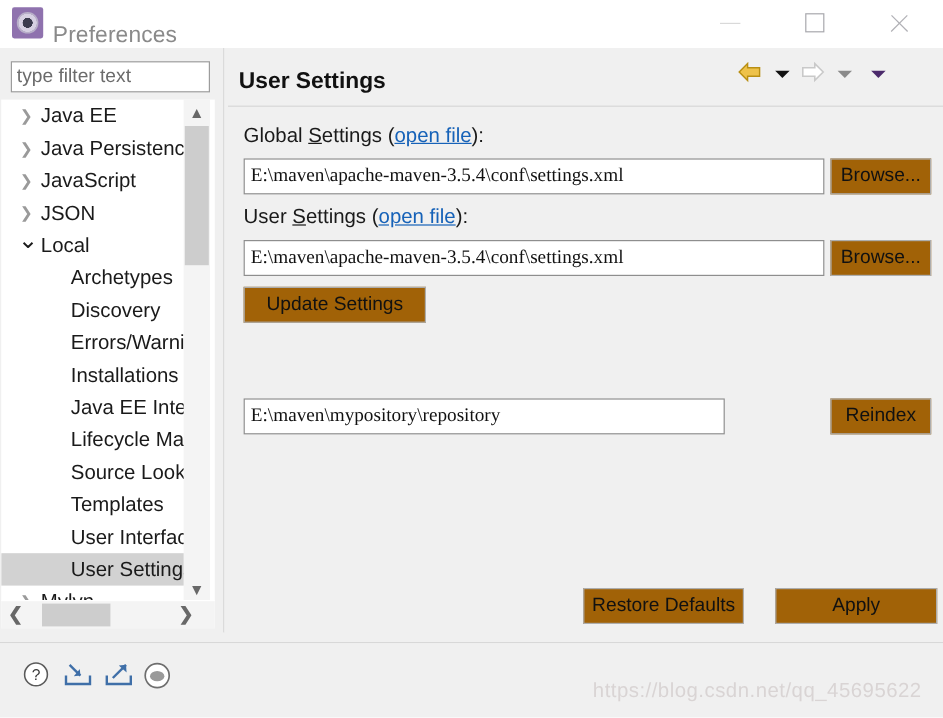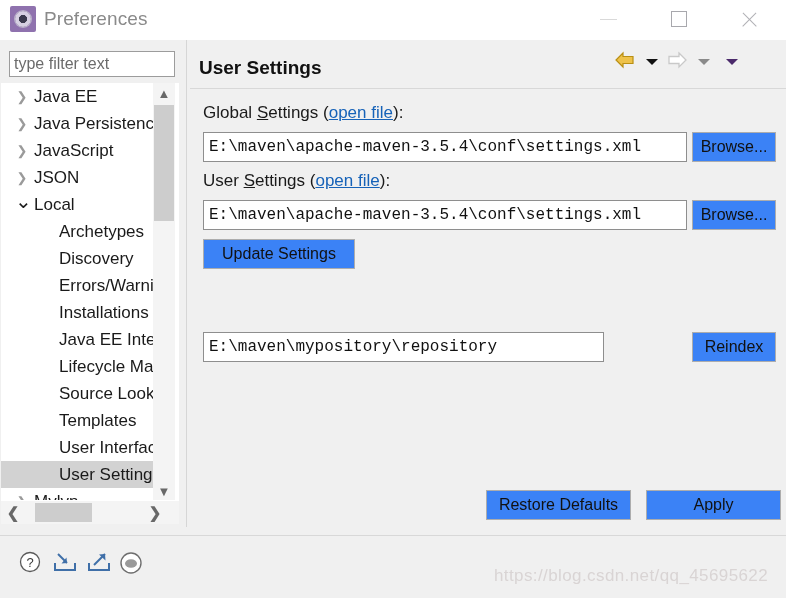--- a/index.html
+++ b/index.html
@@ -46,21 +46,21 @@
     content: "";
     position: absolute;
     left: -2px; top: -2px;
     width: 22px; height: 22px;
     border-radius: 50%;
     box-shadow:
       0 0 0 1.5px rgba(214,208,226,0.0);
   }
   .title-text {
     position: absolute;
-    left: 44px; top: 6px;
+    left: 44px; top: 17px;
     font-size: 19px;
     color: #8a8a8a;
     line-height: 26px;
     letter-spacing: 0.1px;
   }
   .win-btn {
     position: absolute;
     top: 0;
     width: 46px; height: 38px;
     cursor: default;
@@ -290,29 +290,29 @@
   .field-label .mn { text-decoration: underline; }
   .field-label a {
     color: #1662b8;
     text-decoration: underline;
   }
   .txt-input {
     position: absolute;
     background: #ffffff;
     border: 1px solid #8e8e8e;
     box-sizing: border-box;
-    font-family: Liberation Mono, monospace;
+    font-family: Liberation Serif, serif;
     font-size: 16px;
     color: #111111;
     padding: 0 5px;
     outline: 0;
   }
   .btn {
     position: absolute;
-    background: #3b82f6;
+    background: #a16207;
     border: 1px solid #adadad;
     box-sizing: border-box;
     font-family: "Liberation Sans", sans-serif;
     font-size: 16px;
     color: #111111;
     text-align: center;
     cursor: default;
     white-space: nowrap;
   }
 
@@ -482,21 +482,21 @@
     <span>User </span><span class="mn">S</span><span>ettings (</span><a href="#">open file</a><span>):</span>
   </div>
   <input class="txt-input" style="left: 203px; top: 200px; width: 484px; height: 30px;" value="E:\maven\apache-maven-3.5.4\conf\settings.xml">
   <div class="btn" style="left:692px;top:200px;width:84px;height:30px;line-height:28px;">Browse...</div>
 
   <div class="btn" style="left:203px;top:239px;width:152px;height:30px;line-height:28px;">Update Settings</div>
 
   <input class="txt-input" style="left: 203px; top: 332px; width: 401px; height: 30px;" value="E:\maven\mypository\repository">
   <div class="btn" style="left:692px;top:332px;width:84px;height:30px;line-height:28px;">Reindex</div>
 
-  <div class="btn" style="left:486px;top:490px;width:145px;height:30px;line-height:28px;">Restore Defaults</div>
+  <div class="btn" style="left:486px;top:490px;width:134px;height:30px;line-height:28px;">Restore Defaults</div>
   <div class="btn" style="left:646px;top:490px;width:135px;height:30px;line-height:28px;">Apply</div>
 
   <div class="h-divider-bottom"></div>
 
   <div class="bottom-bar">
 
     <div class="ico-btn ico-help">
       <svg width="24" height="24" viewBox="0 0 24 24" aria-hidden="true">
         <circle cx="12" cy="12" r="9.5" fill="#ffffff" stroke="#5a5a5a" stroke-width="1.3"></circle>
         <text x="12" y="17" text-anchor="middle" font-family="Liberation Sans, sans-serif" font-size="13" fill="#3a3a3a">?</text>

